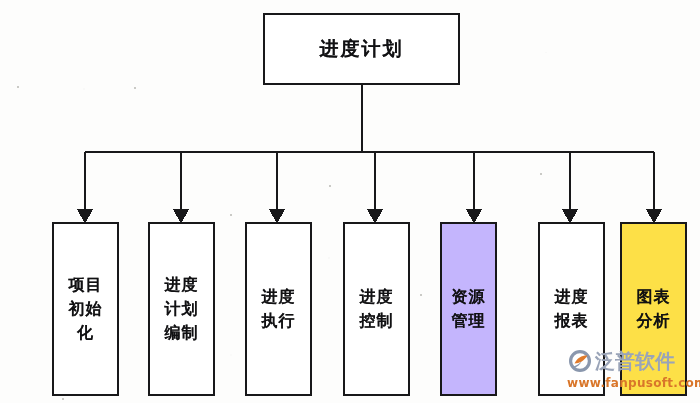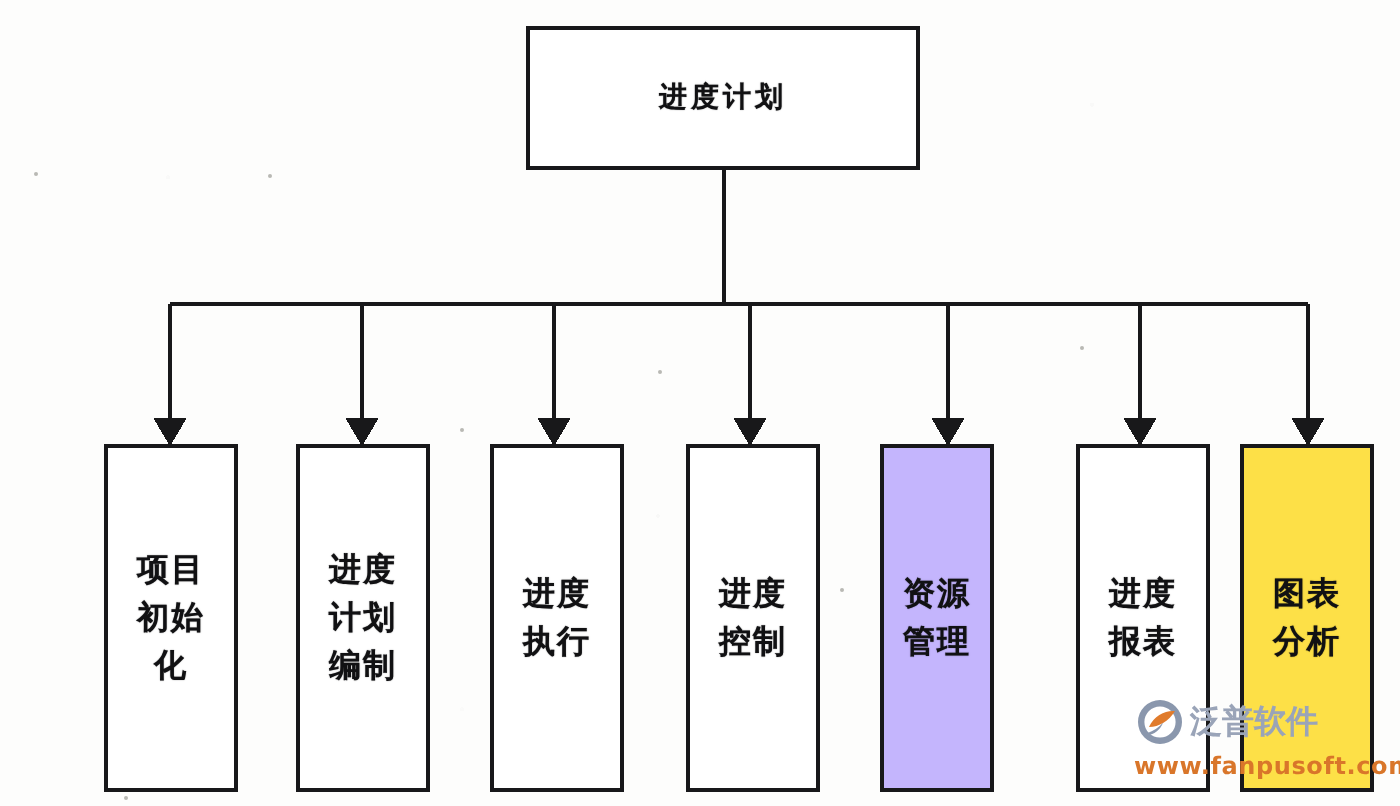--- a/index.html
+++ b/index.html
@@ -38,21 +38,21 @@
   .node {
     position: absolute;
     box-sizing: border-box;
     border: 2px solid #18181a;
     background: #ffffff;
     display: flex;
     align-items: center;
     justify-content: center;
   }
   .node-root {
-    font-size: 14px;
+    font-size: 19px;
     letter-spacing: 2px;
   }
   .node-leaf {
     font-size: 16px;
     line-height: 1.5;
     letter-spacing: 1px;
   }
   .node-label {
     color: #111113;
     text-align: center;
@@ -70,21 +70,21 @@
     height: 48px;
     pointer-events: none;
     display: block;
   }
   #watermark .wm-row {
     display: flex;
     align-items: center;
     height: 28px;
   }
   #watermark .wm-text {
-    font-size: 16px;
+    font-size: 20px;
     font-weight: 700;
     color: #9aa4b8;
     letter-spacing: 0px;
     line-height: 28px;
     white-space: nowrap;
   }
   #watermark .wm-url {
     font-size: 12px;
     font-weight: 700;
     color: #d9762a;

